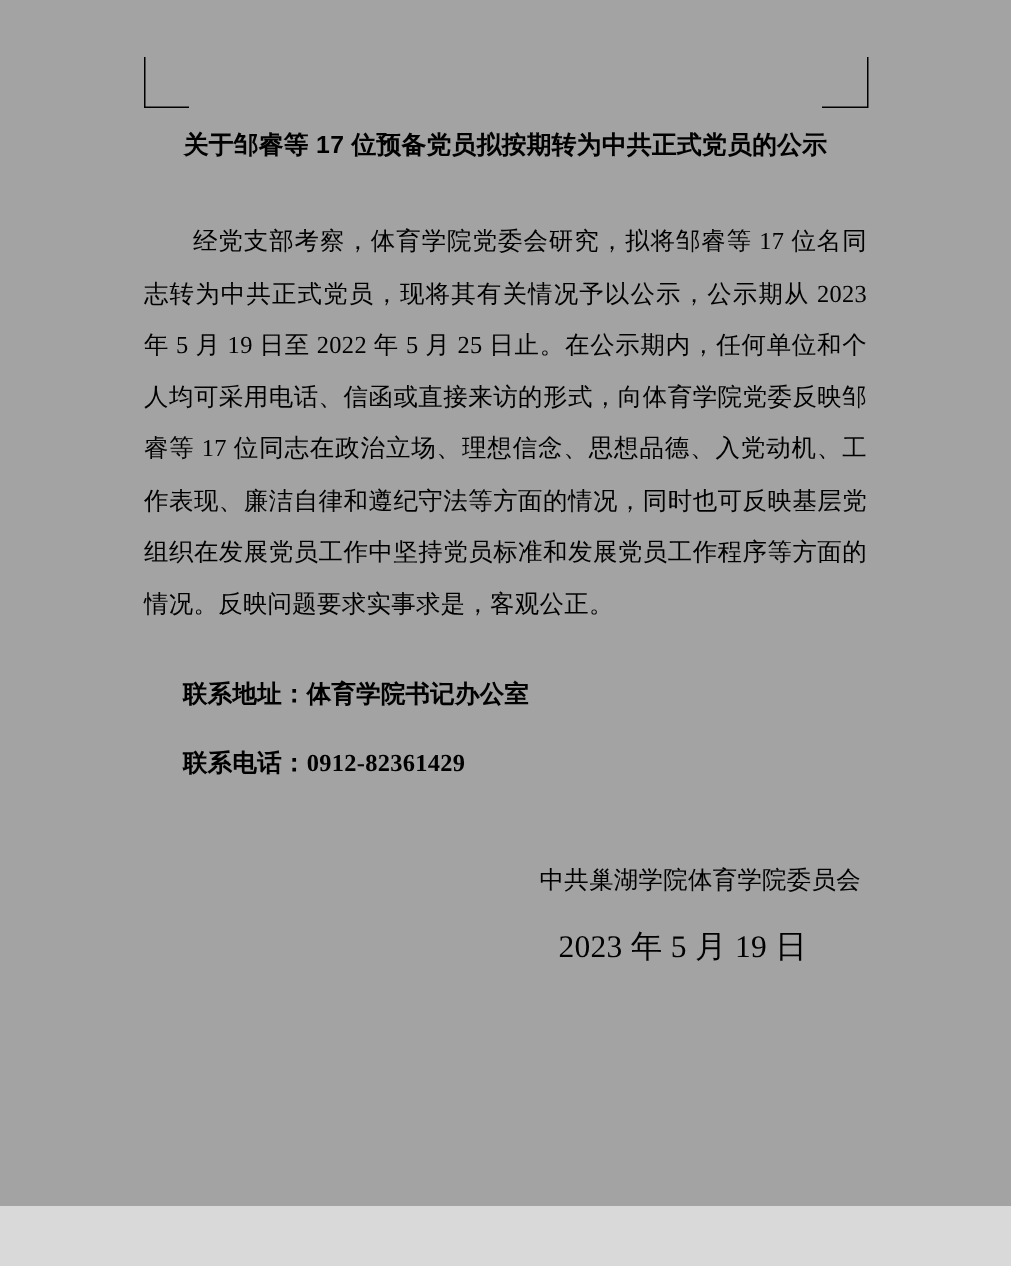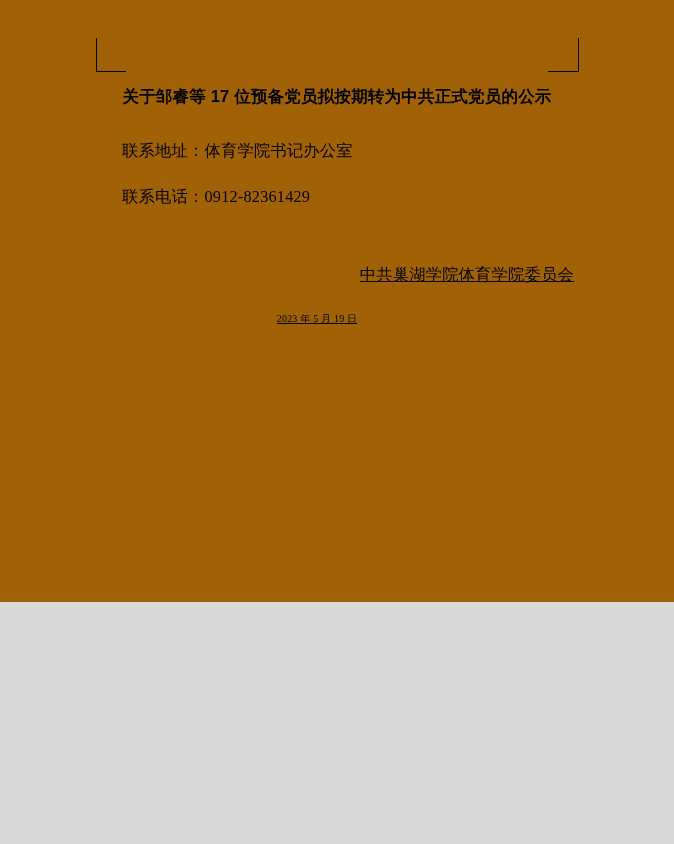--- a/index.html
+++ b/index.html
@@ -9,22 +9,22 @@
   }
   body {
     width: 674px;
     height: 844px;
     overflow: hidden;
     font-family: "Liberation Serif", "DejaVu Serif", serif;
   }
   .page {
     position: relative;
     width: 674px;
-    height: 602px;
-    background: #a16207;
+    height: 804px;
+    background: #a3a3a3;
     box-sizing: border-box;
   }
   
   .crop {
     position: absolute;
     border-color: #000;
     border-style: solid;
     border-width: 0;
     width: 0;
     height: 0;
@@ -82,58 +82,60 @@
   .contact-list {
     margin-top: 26px;
   }
   .contact-line {
     font-size: 16.3px;
     line-height: 34.5px;
     color: #000;
     margin: 0 0 11px 0;
     text-indent: 1.6em;
     letter-spacing: 0.2px;
+    font-weight: bold;
   }
   .signature {
     margin-top: 44px;
     text-align: right;
     padding-right: 4px;
-    text-decoration: underline;
   }
   .sign-org {
     font-size: 16.3px;
     line-height: 34.5px;
     color: #000;
     margin: 0;
     letter-spacing: 0.2px;
   }
   .sign-date {
-    font-size: 10px;
+    font-size: 21px;
     line-height: 34.5px;
     color: #000;
     margin: 9px 0 0 0;
     padding-right: 36px;
     letter-spacing: 0.2px;
-    text-align: center;
   }
 </style>
 </head>
 <body>
 
 <div class="page">
 
   <div class="crop crop-tl"></div>
   <div class="crop crop-tl2"></div>
   <div class="crop crop-tr"></div>
   <div class="crop crop-tr2"></div>
 
   <div class="content">
 
     <h1 class="doc-title">关于邹睿等 17 位预备党员拟按期转为中共正式党员的公示</h1>
 
+    <div class="body-block">
+      <p class="para">经党支部考察，体育学院党委会研究，拟将邹睿等 17 位名同志转为中共正式党员，现将其有关情况予以公示，公示期从 2023 年 5 月 19 日至 2022 年 5 月 25 日止。在公示期内，任何单位和个人均可采用电话、信函或直接来访的形式，向体育学院党委反映邹睿等 17 位同志在政治立场、理想信念、思想品德、入党动机、工作表现、廉洁自律和遵纪守法等方面的情况，同时也可反映基层党组织在发展党员工作中坚持党员标准和发展党员工作程序等方面的情况。反映问题要求实事求是，客观公正。</p>
+    </div>
 
     <div class="contact-list">
       <p class="contact-line">联系地址：体育学院书记办公室</p>
       <p class="contact-line">联系电话：0912-82361429</p>
     </div>
 
     <div class="signature">
       <p class="sign-org">中共巢湖学院体育学院委员会</p>
       <p class="sign-date">2023 年 5 月 19 日</p>
     </div>

